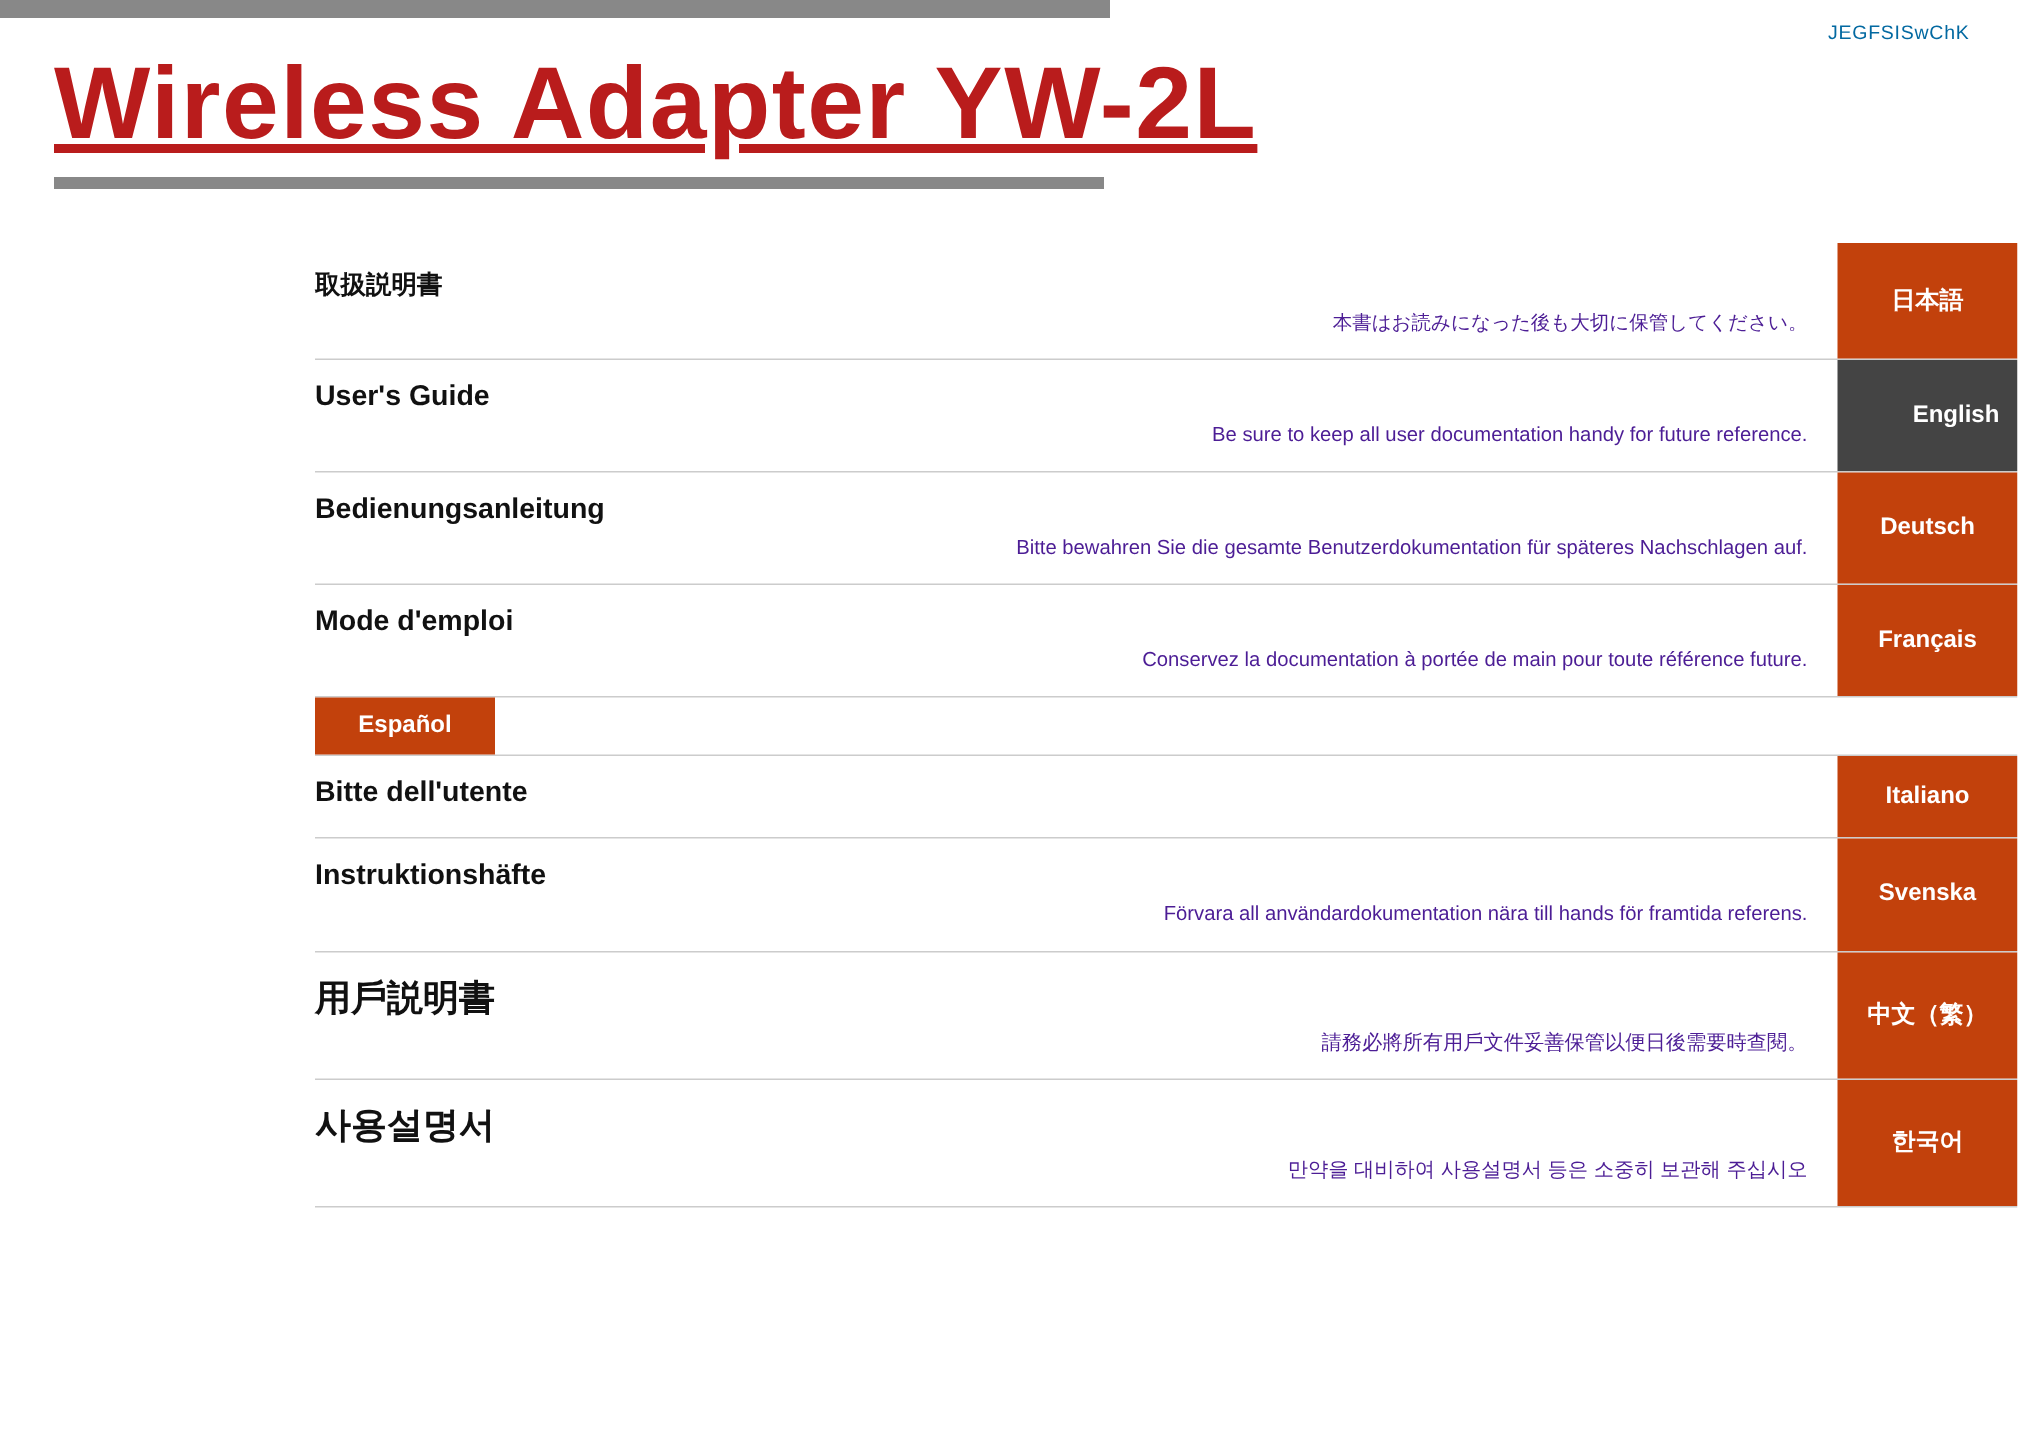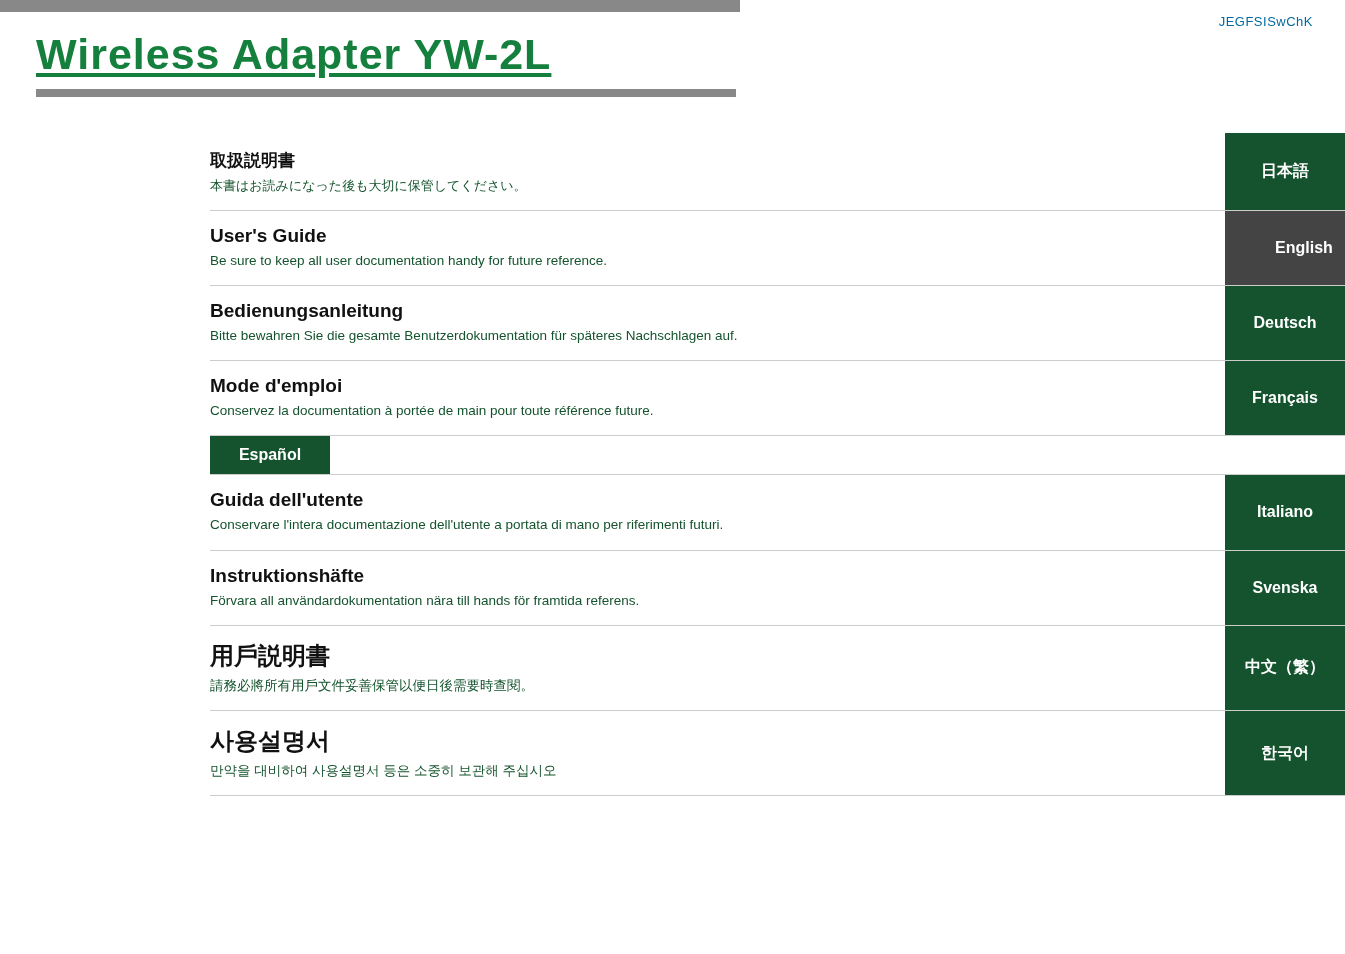--- a/index.html
+++ b/index.html
@@ -32,23 +32,23 @@
       font-size: 13px;
       color: #0369a1;
       letter-spacing: 0.5px;
     }
 
     .title-area {
       padding: 18px 36px 0 36px;
     }
 
     .product-title {
-      font-size: 43px;
+      font-size: 68px;
       font-weight: 900;
-      color: #15803d;
+      color: #b91c1c;
       letter-spacing: 1px;
       font-family: Arial Black, Arial, sans-serif;
       text-decoration: underline;
       text-underline-offset: 4px;
     }
 
     .title-underline {
       height: 8px;
       background: #888888;
       width: 55%;
@@ -89,32 +89,33 @@
       font-family: Arial, sans-serif;
     }
 
     .entry-title.japanese {
       font-size: 17px;
       font-weight: bold;
     }
 
     .entry-subtitle {
       font-size: 13.5px;
-      color: #14532d;
+      color: #4c1d95;
       line-height: 1.5;
+      text-align: right;
     }
 
     .entry-subtitle.japanese {
       font-size: 13px;
     }
 
     .lang-tab {
       width: 120px;
       min-width: 120px;
-      background: #14532d;
+      background: #c2410c;
       color: #ffffff;
       display: flex;
       align-items: center;
       justify-content: center;
       font-size: 16px;
       font-weight: bold;
       padding: 10px 8px;
       text-align: center;
     }
 
@@ -177,22 +178,21 @@
           <div class="entry-title">Mode d'emploi</div>
           <div class="entry-subtitle">Conservez la documentation à portée de main pour toute référence future.</div>
         </div>
         <div class="lang-tab">Français</div>
       </div>
       <div class="entry-row">
         <div class="lang-tab">Español</div>
       </div>
       <div class="entry-row">
         <div class="entry-text">
-          <div class="entry-title">Guida dell'utente</div>
-          <div class="entry-subtitle">Conservare l'intera documentazione dell'utente a portata di mano per riferimenti futuri.</div>
+          <div class="entry-title">Bitte dell'utente</div>
         </div>
         <div class="lang-tab">Italiano</div>
       </div>
       <div class="entry-row">
         <div class="entry-text">
           <div class="entry-title">Instruktionshäfte</div>
           <div class="entry-subtitle">Förvara all användardokumentation nära till hands för framtida referens.</div>
         </div>
         <div class="lang-tab">Svenska</div>
       </div>

